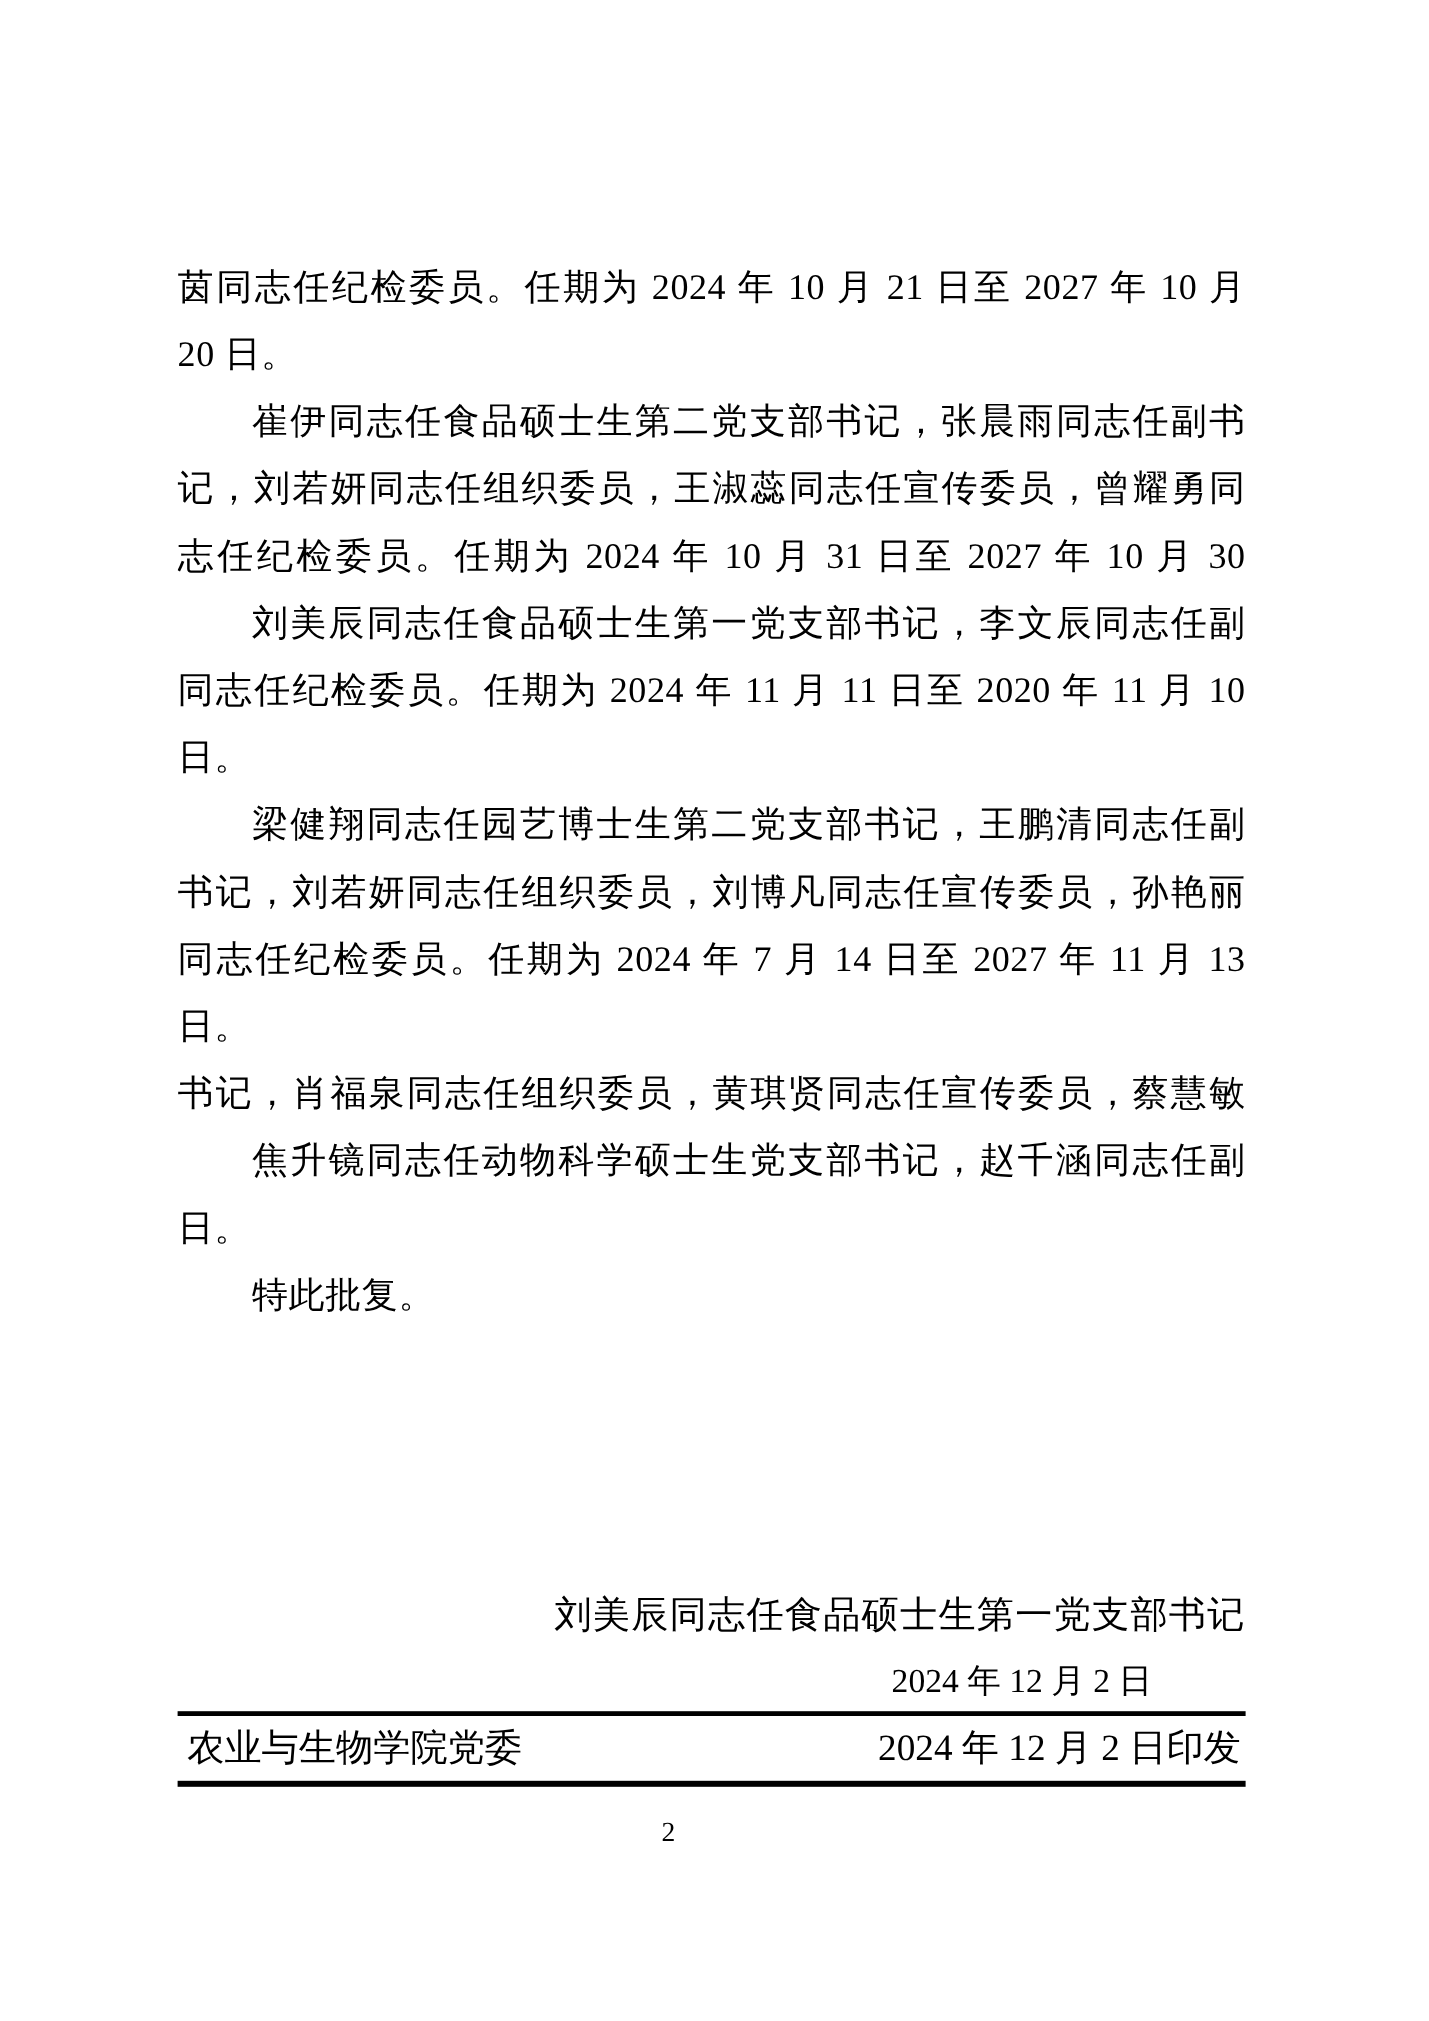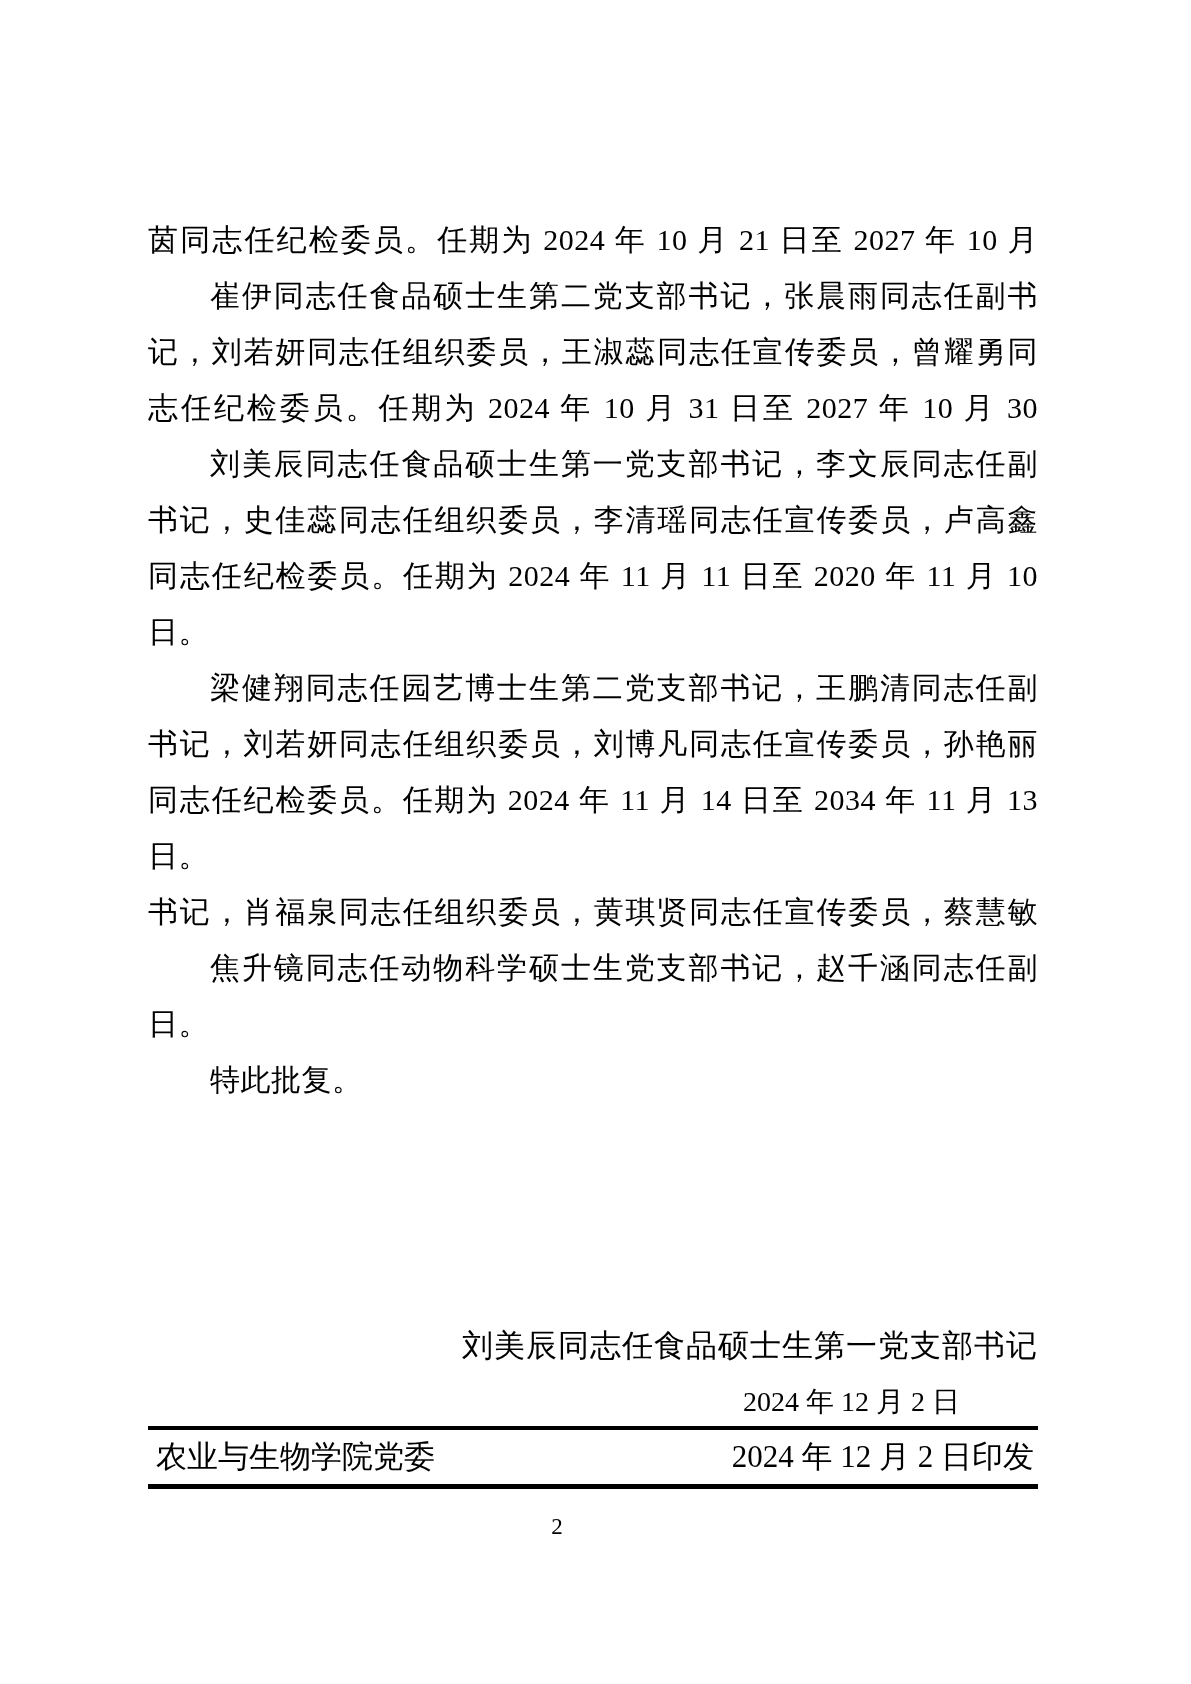--- a/index.html
+++ b/index.html
@@ -56,30 +56,30 @@
   }
 </style>
 </head>
 <body>
 
 <div class="page">
 
   <div class="body-text">
 
   <div class="line">茵同志任纪检委员。任期为 2024 年 10 月 21 日至 2027 年 10 月</div>
+      <div class="line no-justify">20 日。</div>
       <div class="line indent">崔伊同志任食品硕士生第二党支部书记，张晨雨同志任副书</div>
       <div class="line">记，刘若妍同志任组织委员，王淑蕊同志任宣传委员，曾耀勇同</div>
       <div class="line no-justify">志任纪检委员。任期为 2024 年 10 月 31 日至 2027 年 10 月 30 日。</div>
       <div class="line indent">刘美辰同志任食品硕士生第一党支部书记，李文辰同志任副</div>
-      <div class="line">书记，史佳蕊同志任组织委员，李清瑶同志任宣传委员，卢高鑫</div>
       <div class="line">同志任纪检委员。任期为 2024 年 11 月 11 日至 2020 年 11 月 10</div>
       <div class="line no-justify">日。</div>
       <div class="line indent">梁健翔同志任园艺博士生第二党支部书记，王鹏清同志任副</div>
       <div class="line">书记，刘若妍同志任组织委员，刘博凡同志任宣传委员，孙艳丽</div>
-      <div class="line">同志任纪检委员。任期为 2024 年 11 月 14 日至 2034 年 11 月 13</div>
+      <div class="line">同志任纪检委员。任期为 2024 年 7 月 14 日至 2027 年 11 月 13</div>
       <div class="line no-justify">日。</div>
       <div class="line">书记，肖福泉同志任组织委员，黄琪贤同志任宣传委员，蔡慧敏</div>
       <div class="line indent">焦升镜同志任动物科学硕士生党支部书记，赵千涵同志任副</div>
       <div class="line no-justify">日。</div>
       <div class="line indent no-justify">特此批复。</div>
     </div>
 
   <div class="sig-committee">刘美辰同志任食品硕士生第一党支部书记</div>
 
   <div class="sig-date">2024 年 12 月 2 日</div>

